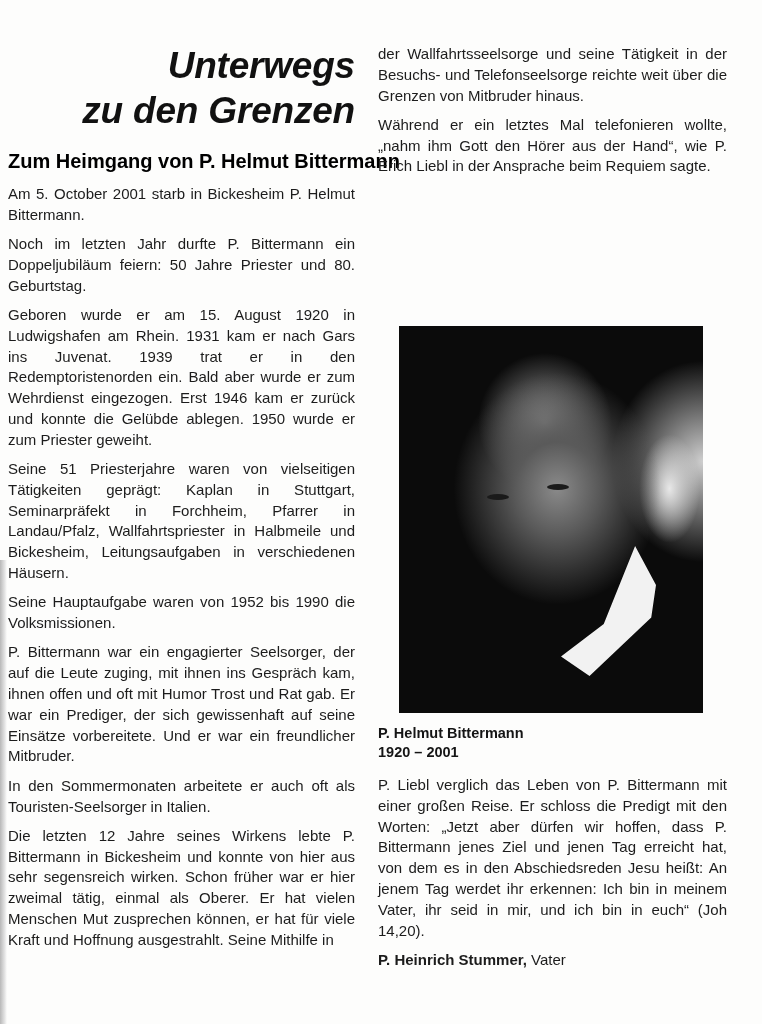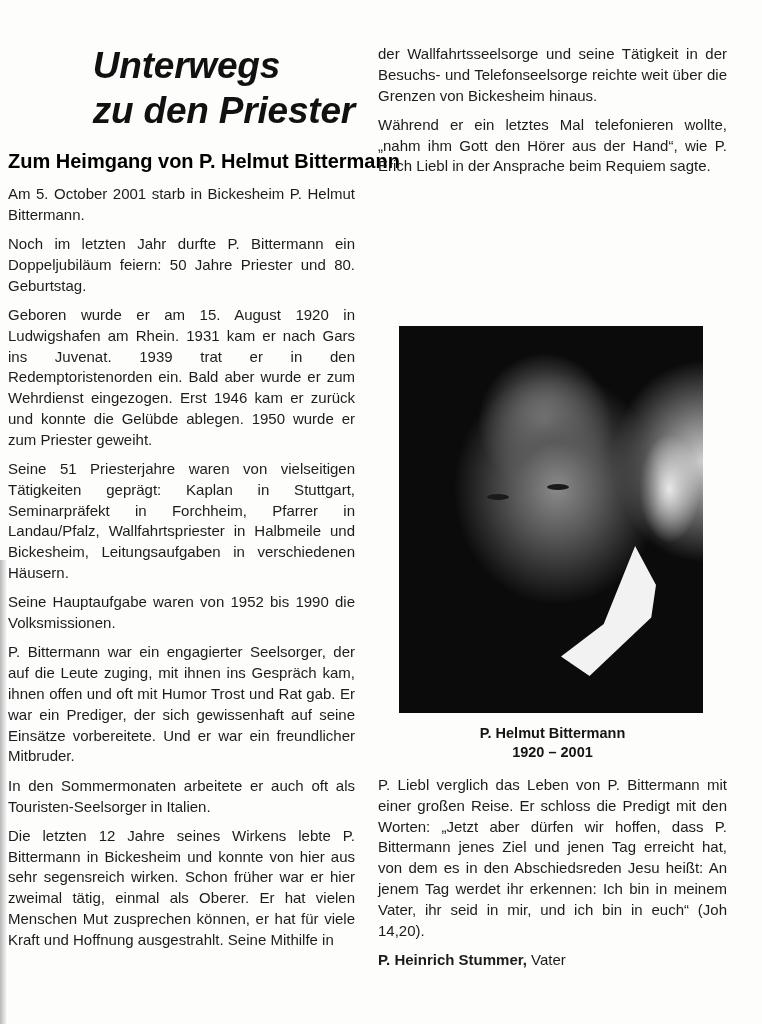--- a/index.html
+++ b/index.html
@@ -28,20 +28,21 @@
     }
     .col-right {
       left: 378px;
       width: 349px;
     }
     .title {
       margin: 0;
       position: absolute;
       right: 0;
       top: 43px;
+      text-align: right;
       font-weight: bold;
       font-style: italic;
       font-size: 37px;
       line-height: 45px;
       letter-spacing: -0.2px;
       color: #111;
       white-space: nowrap;
     }
     .subtitle {
       position: absolute;
@@ -101,21 +102,21 @@
       position: absolute;
       width: 22px; height: 6px;
       background: #1a1a1a;
       border-radius: 50%;
     }
     .caption {
       position: absolute;
       left: 0;
       top: 724px;
       width: 349px;
-      text-align: center;
+      text-align: left;
       font-weight: bold;
       font-size: 14.5px;
       line-height: 19px;
       color: #151515;
     }
     .right-bottom {
       position: absolute;
       left: 0;
       top: 775px;
       width: 349px;
@@ -129,40 +130,40 @@
     .signature b { font-weight: bold; margin-top: 40px; }
   </style>
 </head>
 <body>
 
 <div class="edge-shadow"></div>
 
 <div class="col col-left">
   <h1 class="title">
     <span>Unterwegs</span><br>
-    <span>zu den Priester</span>
+    <span>zu den Grenzen</span>
   </h1>
 
   <div class="subtitle">Zum Heimgang von P. Helmut Bittermann</div>
 
   <div class="left-body">
     <p class="para">Am 5. October 2001 starb in Bickesheim P. Hel­mut Bittermann.</p>
     <p class="para">Noch im letzten Jahr durfte P. Bittermann ein Doppeljubiläum feiern: 50 Jahre Priester und 80. Geburtstag.</p>
     <p class="para">Geboren wurde er am 15. August 1920 in Ludwigshafen am Rhein. 1931 kam er nach Gars ins Juvenat. 1939 trat er in den Redemptoristenorden ein. Bald aber wurde er zum Wehrdienst eingezogen. Erst 1946 kam er zurück und konnte die Gelübde ab­legen. 1950 wurde er zum Priester geweiht.</p>
     <p class="para">Seine 51 Priesterjahre waren von vielseiti­gen Tätigkeiten geprägt: Kaplan in Stutt­gart, Seminarpräfekt in Forchheim, Pfarrer in Landau/Pfalz, Wallfahrtspriester in Halb­meile und Bickesheim, Leitungsaufgaben in verschiedenen Häusern.</p>
     <p class="para">Seine Hauptaufgabe waren von 1952 bis 1990 die Volksmissionen.</p>
     <p class="para">P. Bittermann war ein engagierter Seelsor­ger, der auf die Leute zuging, mit ihnen ins Gespräch kam, ihnen offen und oft mit Humor Trost und Rat gab. Er war ein Pre­diger, der sich gewissenhaft auf seine Einsätze vorbereitete. Und er war ein freundlicher Mitbruder.</p>
     <p class="para">In den Sommermonaten arbeitete er auch oft als Touristen-Seelsorger in Italien.</p>
     <p class="para">Die letzten 12 Jahre seines Wirkens lebte P. Bittermann in Bickesheim und konnte von hier aus sehr segensreich wirken. Schon früher war er hier zweimal tätig, ein­mal als Oberer. Er hat vielen Menschen Mut zusprechen können, er hat für viele Kraft und Hoffnung ausgestrahlt. Seine Mithilfe in</p>
   </div>
 </div>
 
 <div class="col col-right">
   <div class="right-top">
-    <p class="para">der Wallfahrtsseelsorge und seine Tätigkeit in der Besuchs- und Telefonseelsorge reich­te weit über die Grenzen von Bickesheim hinaus.</p>
+    <p class="para">der Wallfahrtsseelsorge und seine Tätigkeit in der Besuchs- und Telefonseelsorge reich­te weit über die Grenzen von Mitbruder hinaus.</p>
     <p class="para">Während er ein letztes Mal telefonieren wollte, „nahm ihm Gott den Hörer aus der Hand“, wie P. Erich Liebl in der Ansprache beim Requiem sagte.</p>
   </div>
 
   <div class="photo" title="Portrait photograph of P. Helmut Bittermann">
     <div class="eye" style="left:88px; top:168px;"></div>
     <div class="eye" style="left:148px; top:158px;"></div>
     <div class="collar"></div>
   </div>
 
   <div class="caption">

